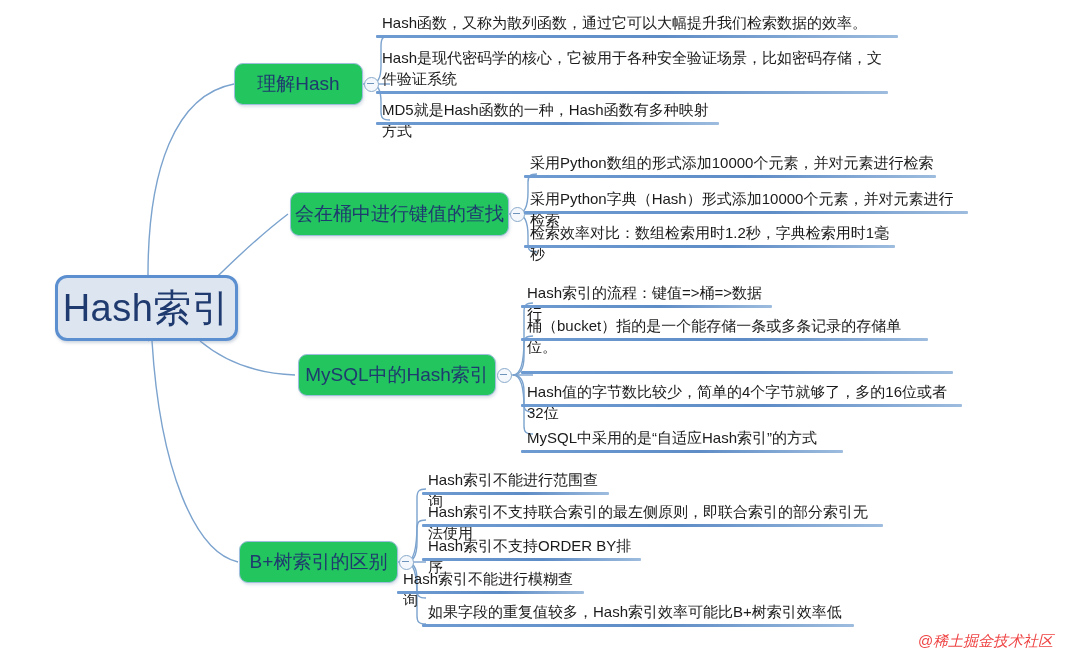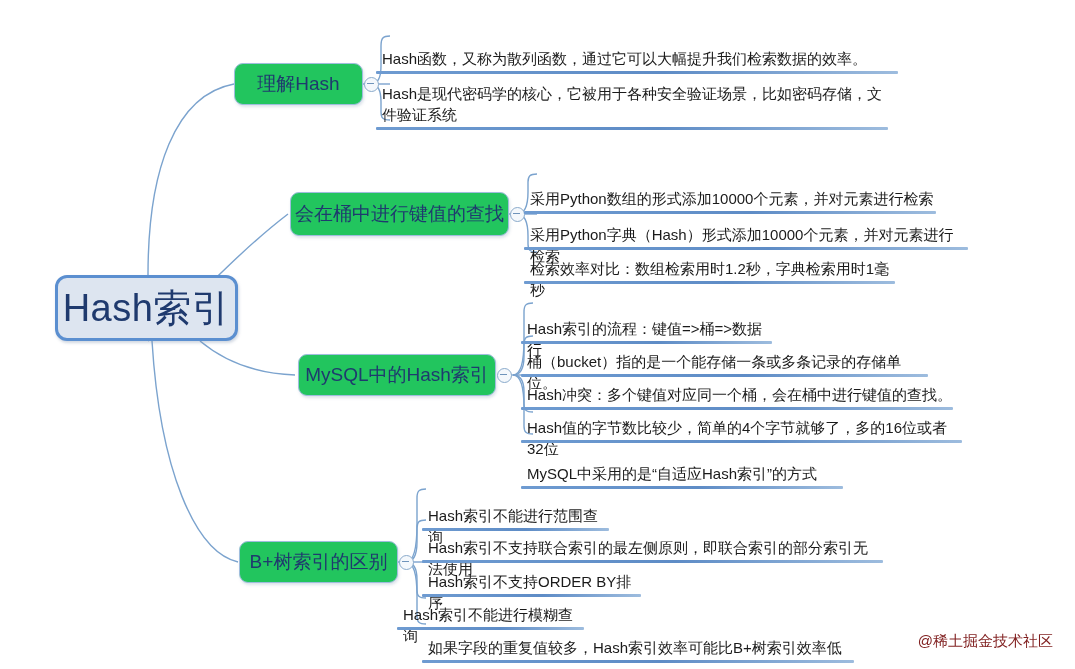--- a/index.html
+++ b/index.html
@@ -52,36 +52,36 @@
   }
 
   .leaf{
     position:absolute;
     box-sizing:border-box;
     color:#1a1a1a;
     font-size:15px;
     line-height:21px;
     padding:0 0 3px 6px;
     white-space:normal;
-    margin-top:36px;
   }
   .leaf .bar{
     position:absolute;
     left:0;bottom:0;
     height:3px;
     background:linear-gradient(to right,#6E9BD1 0%,#5E8CC6 55%,#9DBCDE 100%);
     border-radius:1px;
   }
 
   .watermark{
     position:absolute;
     right:22px;bottom:18px;
     font-size:15px;
-    color:#7f1d1d;
+    color:#ef4444;
     white-space:nowrap;
+    font-style:italic;
   }
 </style>
 </head>
 <body>
 
 <div id="canvas">
 
   <svg id="wires" viewBox="0 0 1075 669">
 
     <path d="M 148 275 C 148 170, 175 95, 234 84" fill="none" stroke="#7BA3CE" stroke-width="1.4"></path>
@@ -127,20 +127,24 @@
   <div class="toggle" style="left:364px;top:77px;"></div>
 
   <div class="leaf" style="left:376px;top:12px;width:522px;height:26px;">
     <span>Hash函数，又称为散列函数，通过它可以大幅提升我们检索数据的效率。</span>
     <span class="bar" style="width:522px;"></span>
   </div>
   <div class="leaf" style="left:376px;top:47px;width:512px;height:47px;">
     <span>Hash是现代密码学的核心，它被用于各种安全验证场景，比如密码存储，文件验证系统</span>
     <span class="bar" style="width:512px;"></span>
   </div>
+  <div class="leaf" style="left:376px;top:99px;width:343px;height:26px;">
+    <span>MD5就是Hash函数的一种，Hash函数有多种映射方式</span>
+    <span class="bar" style="width:343px;"></span>
+  </div>
 
   <div class="node node-branch" style="left:290px;top:192px;width:219px;height:44px;">
     <span>会在桶中进行键值的查找</span>
   </div>
   <div class="toggle" style="left:510px;top:207px;"></div>
 
   <div class="leaf" style="left:524px;top:152px;width:412px;height:26px;">
     <span>采用Python数组的形式添加10000个元素，并对元素进行检索</span>
     <span class="bar" style="width:412px;"></span>
   </div>
@@ -160,21 +164,20 @@
 
   <div class="leaf" style="left:521px;top:282px;width:251px;height:26px;">
     <span>Hash索引的流程：键值=&gt;桶=&gt;数据行</span>
     <span class="bar" style="width:251px;"></span>
   </div>
   <div class="leaf" style="left:521px;top:315px;width:407px;height:26px;">
     <span>桶（bucket）指的是一个能存储一条或多条记录的存储单位。</span>
     <span class="bar" style="width:407px;"></span>
   </div>
   <div class="leaf" style="left:521px;top:348px;width:432px;height:26px;">
-    <span>Hash冲突：多个键值对应同一个桶，会在桶中进行键值的查找。</span>
     <span class="bar" style="width:432px;"></span>
   </div>
   <div class="leaf" style="left:521px;top:381px;width:441px;height:26px;">
     <span>Hash值的字节数比较少，简单的4个字节就够了，多的16位或者32位</span>
     <span class="bar" style="width:441px;"></span>
   </div>
   <div class="leaf" style="left:521px;top:427px;width:322px;height:26px;">
     <span>MySQL中采用的是“自适应Hash索引”的方式</span>
     <span class="bar" style="width:322px;"></span>
   </div>

